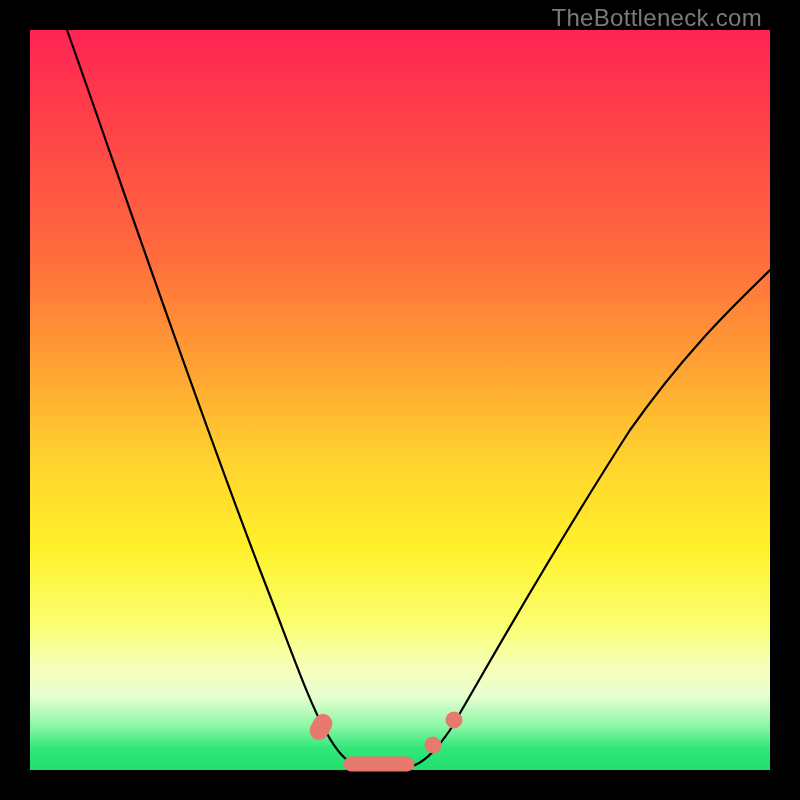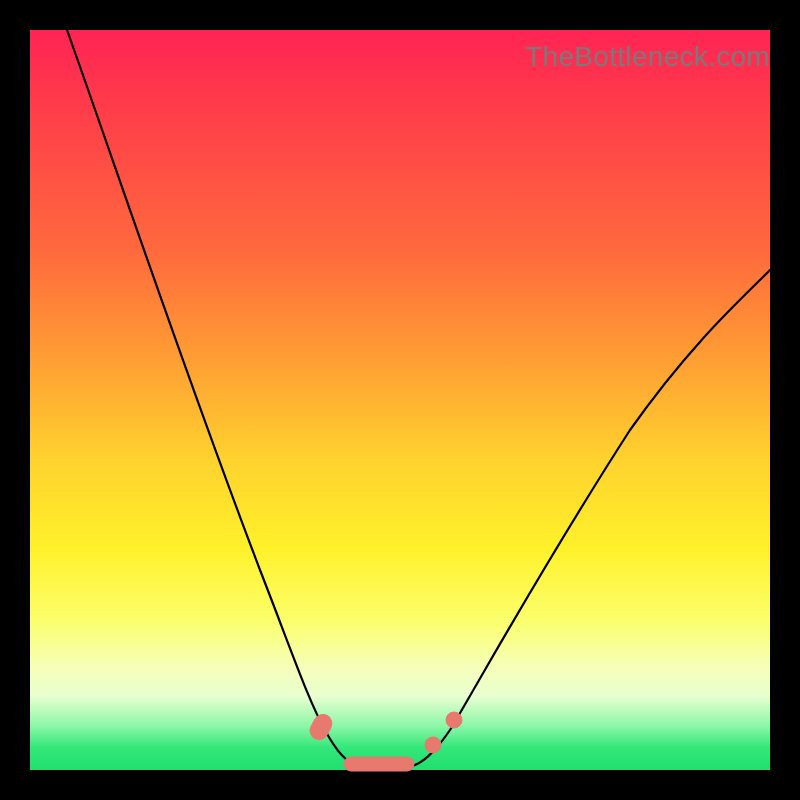--- a/index.html
+++ b/index.html
@@ -36,27 +36,26 @@
       #f6ffb8 86%,
       #e8ffd0 90%,
       #8df7a8 94%,
       #33e77a 97%,
       #1fe06e 100%
     );
   }
   .watermark {
     position: absolute;
     top: 4px;
-    right: 30px;
+    right: 38px;
     color: #7a7a7a;
-    font-size: 28px;
+    font-size: 24px;
     font-weight: 400;
     letter-spacing: 0.3px;
     user-select: none;
-    margin-top: 37px;
   }
   svg.curve {
     position: absolute;
     left: 0;
     top: 0;
     width: 740px;
     height: 740px;
     overflow: visible;
   }
   .curve-path {

